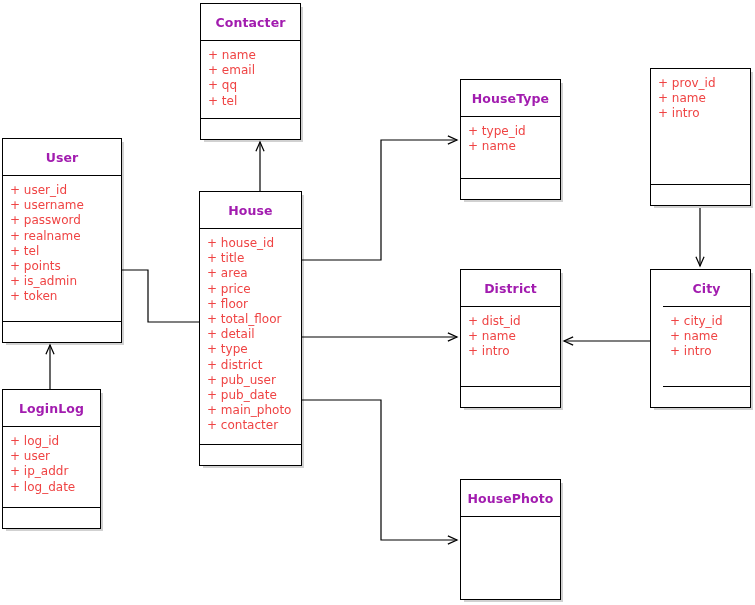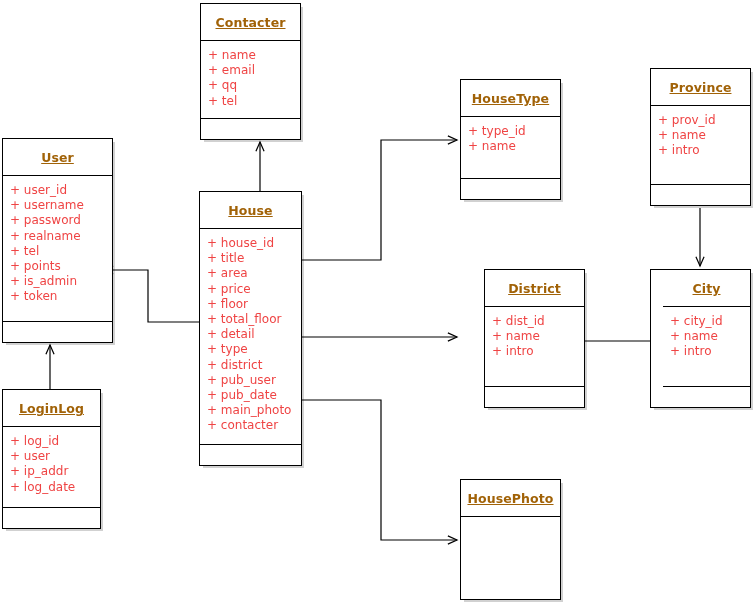--- a/index.html
+++ b/index.html
@@ -36,26 +36,25 @@
     box-shadow: 3px 3px 0 -1px rgba(0,0,0,0.18);
     display: flex;
     flex-direction: column;
     z-index: 2;
   }
   .class-title {
     box-sizing: border-box;
     text-align: center;
     font-weight: bold;
     font-size: 12.5px;
-    color: #a16207;
+    color: #a21caf;
     border-bottom: 1px solid #000000;
     padding: 11px 2px 10px 2px;
     letter-spacing: 0.1px;
     white-space: nowrap;
-    text-decoration: underline;
   }
   .class-attrs {
     box-sizing: border-box;
     flex: 1 1 auto;
     border-bottom: 1px solid #000000;
     padding: 7px 0 7px 0;
   }
   .attr-row {
     font-size: 12px;
     color: #ef4444;
@@ -109,21 +108,21 @@
 <div class="uml-class" style="left: 200px; top: 3px; width: 101px; height: 137px;">
       <div class="class-title">Contacter</div>
       <div class="class-attrs">
         <div class="attr-row">+ name</div>
         <div class="attr-row">+ email</div>
         <div class="attr-row">+ qq</div>
         <div class="attr-row">+ tel</div>
       </div>
       <div class="class-methods"></div>
     </div>
-    <div class="uml-class" style="left: 2px; top: 138px; width: 111px; height: 205px;">
+    <div class="uml-class" style="left: 2px; top: 138px; width: 120px; height: 205px;">
       <div class="class-title">User</div>
       <div class="class-attrs">
         <div class="attr-row">+ user_id</div>
         <div class="attr-row">+ username</div>
         <div class="attr-row">+ password</div>
         <div class="attr-row">+ realname</div>
         <div class="attr-row">+ tel</div>
         <div class="attr-row">+ points</div>
         <div class="attr-row">+ is_admin</div>
         <div class="attr-row">+ token</div>
@@ -161,29 +160,28 @@
     </div>
     <div class="uml-class" style="left: 460px; top: 79px; width: 101px; height: 121px;">
       <div class="class-title">HouseType</div>
       <div class="class-attrs">
         <div class="attr-row">+ type_id</div>
         <div class="attr-row">+ name</div>
       </div>
       <div class="class-methods"></div>
     </div>
     <div class="uml-class" style="left: 650px; top: 68px; width: 101px; height: 138px;">
-      <div class="class-title">Province</div>
       <div class="class-attrs">
         <div class="attr-row">+ prov_id</div>
         <div class="attr-row">+ name</div>
         <div class="attr-row">+ intro</div>
       </div>
       <div class="class-methods"></div>
     </div>
-    <div class="uml-class" style="left: 460px; top: 269px; width: 101px; height: 139px; margin-left: 24px;">
+    <div class="uml-class" style="left: 460px; top: 269px; width: 101px; height: 139px;">
       <div class="class-title">District</div>
       <div class="class-attrs">
         <div class="attr-row">+ dist_id</div>
         <div class="attr-row">+ name</div>
         <div class="attr-row">+ intro</div>
       </div>
       <div class="class-methods"></div>
     </div>
     <div class="uml-class" style="left: 650px; top: 269px; width: 101px; height: 139px; padding-left: 12px;">
       <div class="class-title">City</div>

